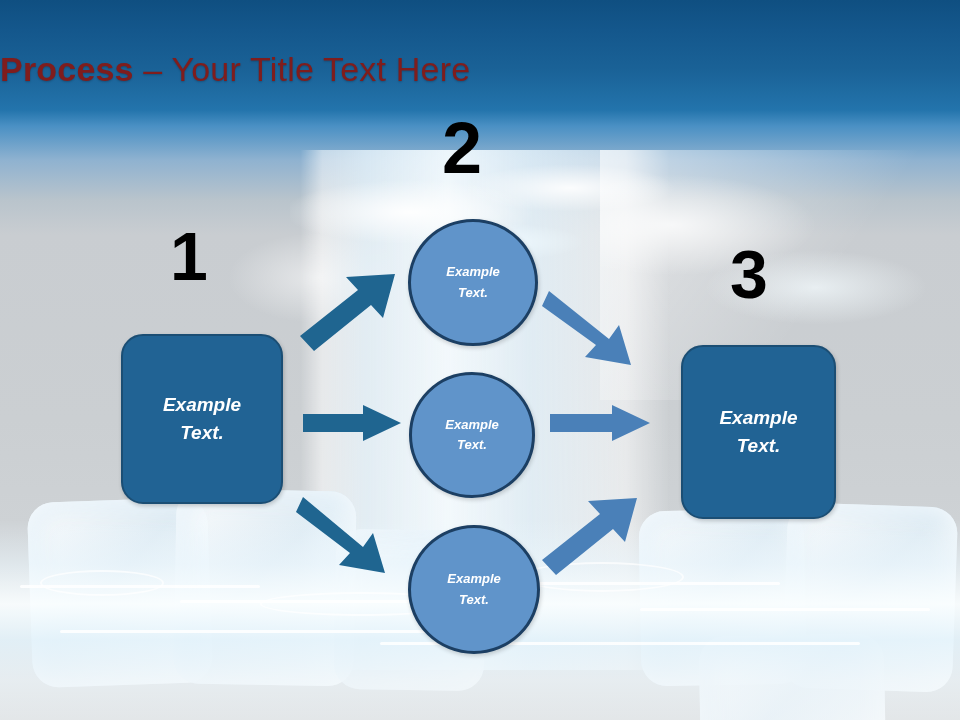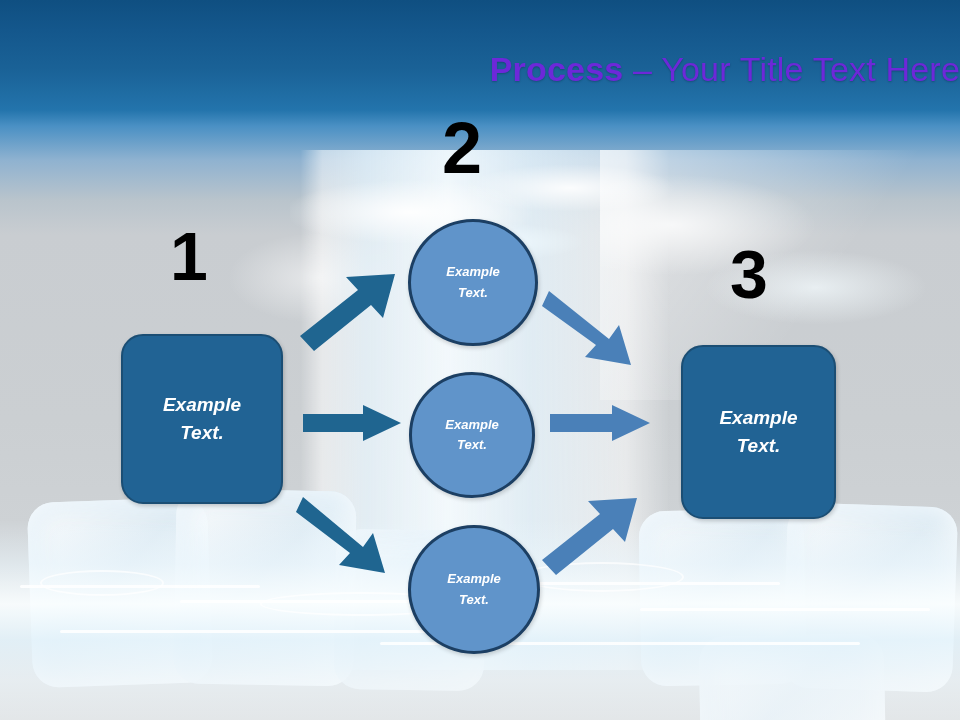--- a/index.html
+++ b/index.html
@@ -127,22 +127,22 @@
     position: absolute;
     border-radius: 50%;
     border: 2px solid rgba(255,255,255,0.7);
   }
 
   
   .title {
     position: absolute;
     left: 0; right: 0;
     top: 50px;
-    text-align: right;
-    color: #6d28d9;
+    text-align: left;
+    color: #7f1d1d;
     font-size: 34px;
     letter-spacing: 0.2px;
     text-shadow: 0 1px 2px rgba(0,0,0,0.22);
     white-space: nowrap;
   }
   .title .bold { font-weight: bold; }
 
   
   .step-num {
     position: absolute;

